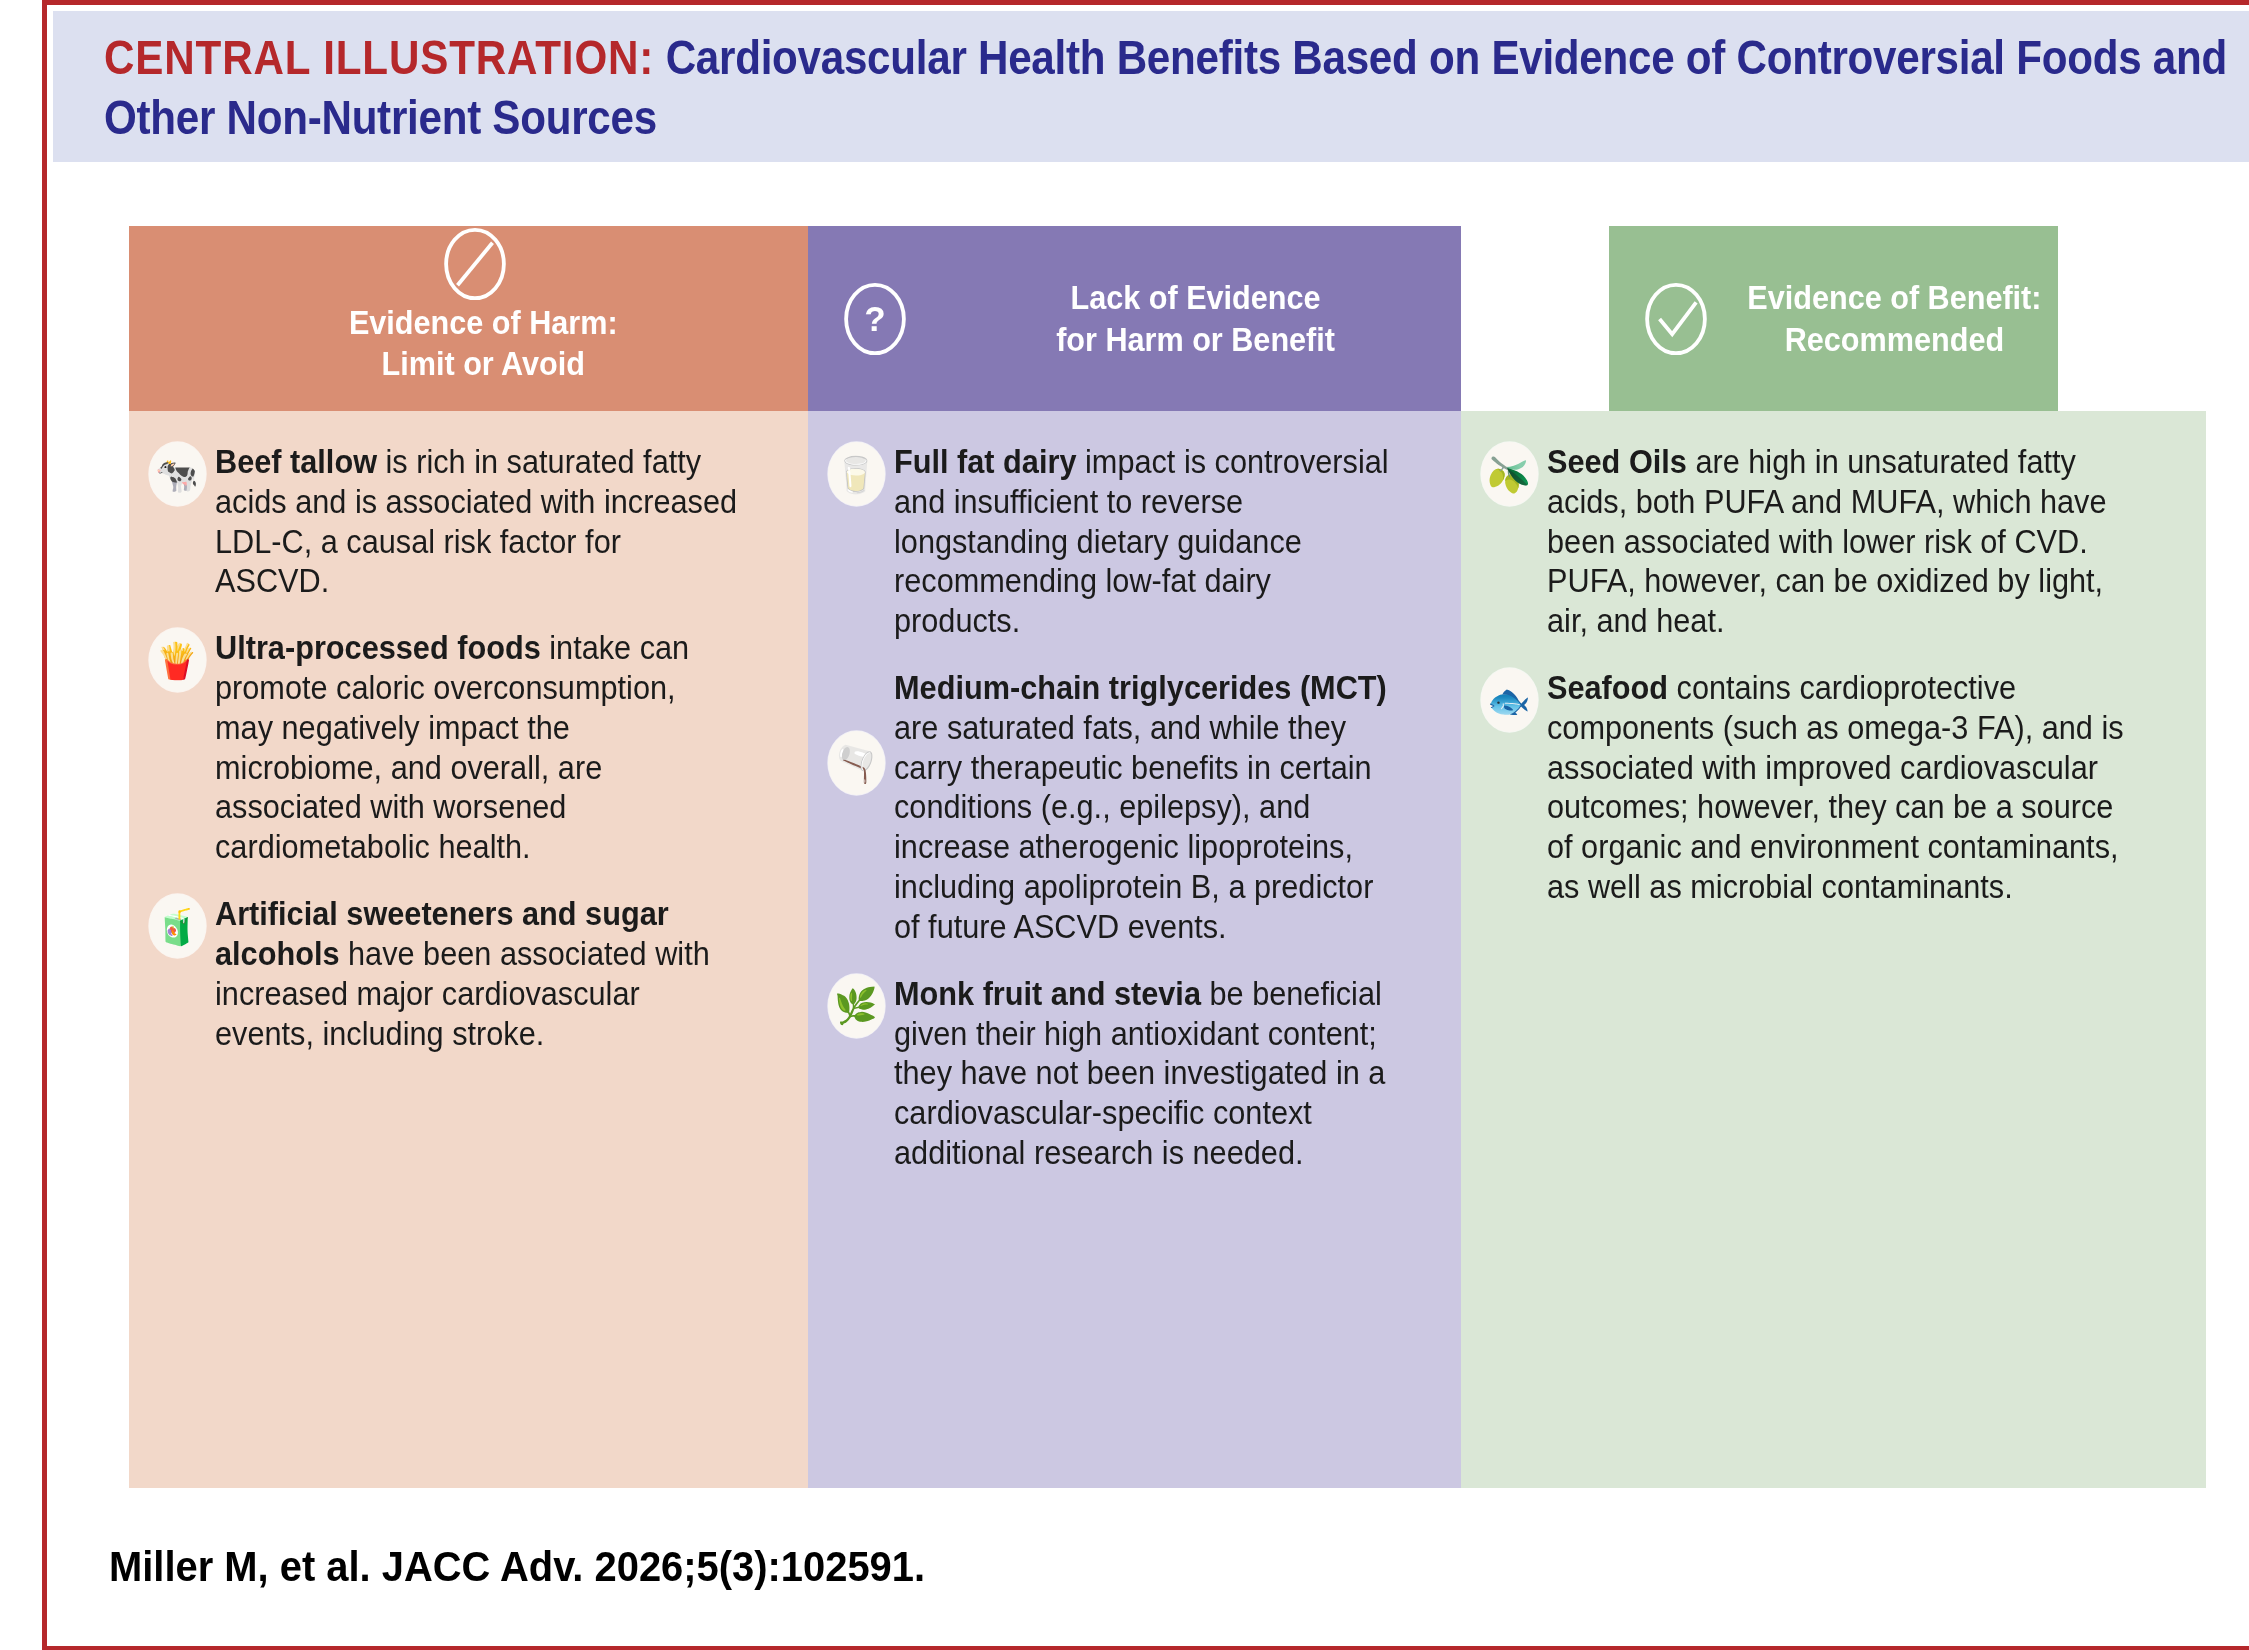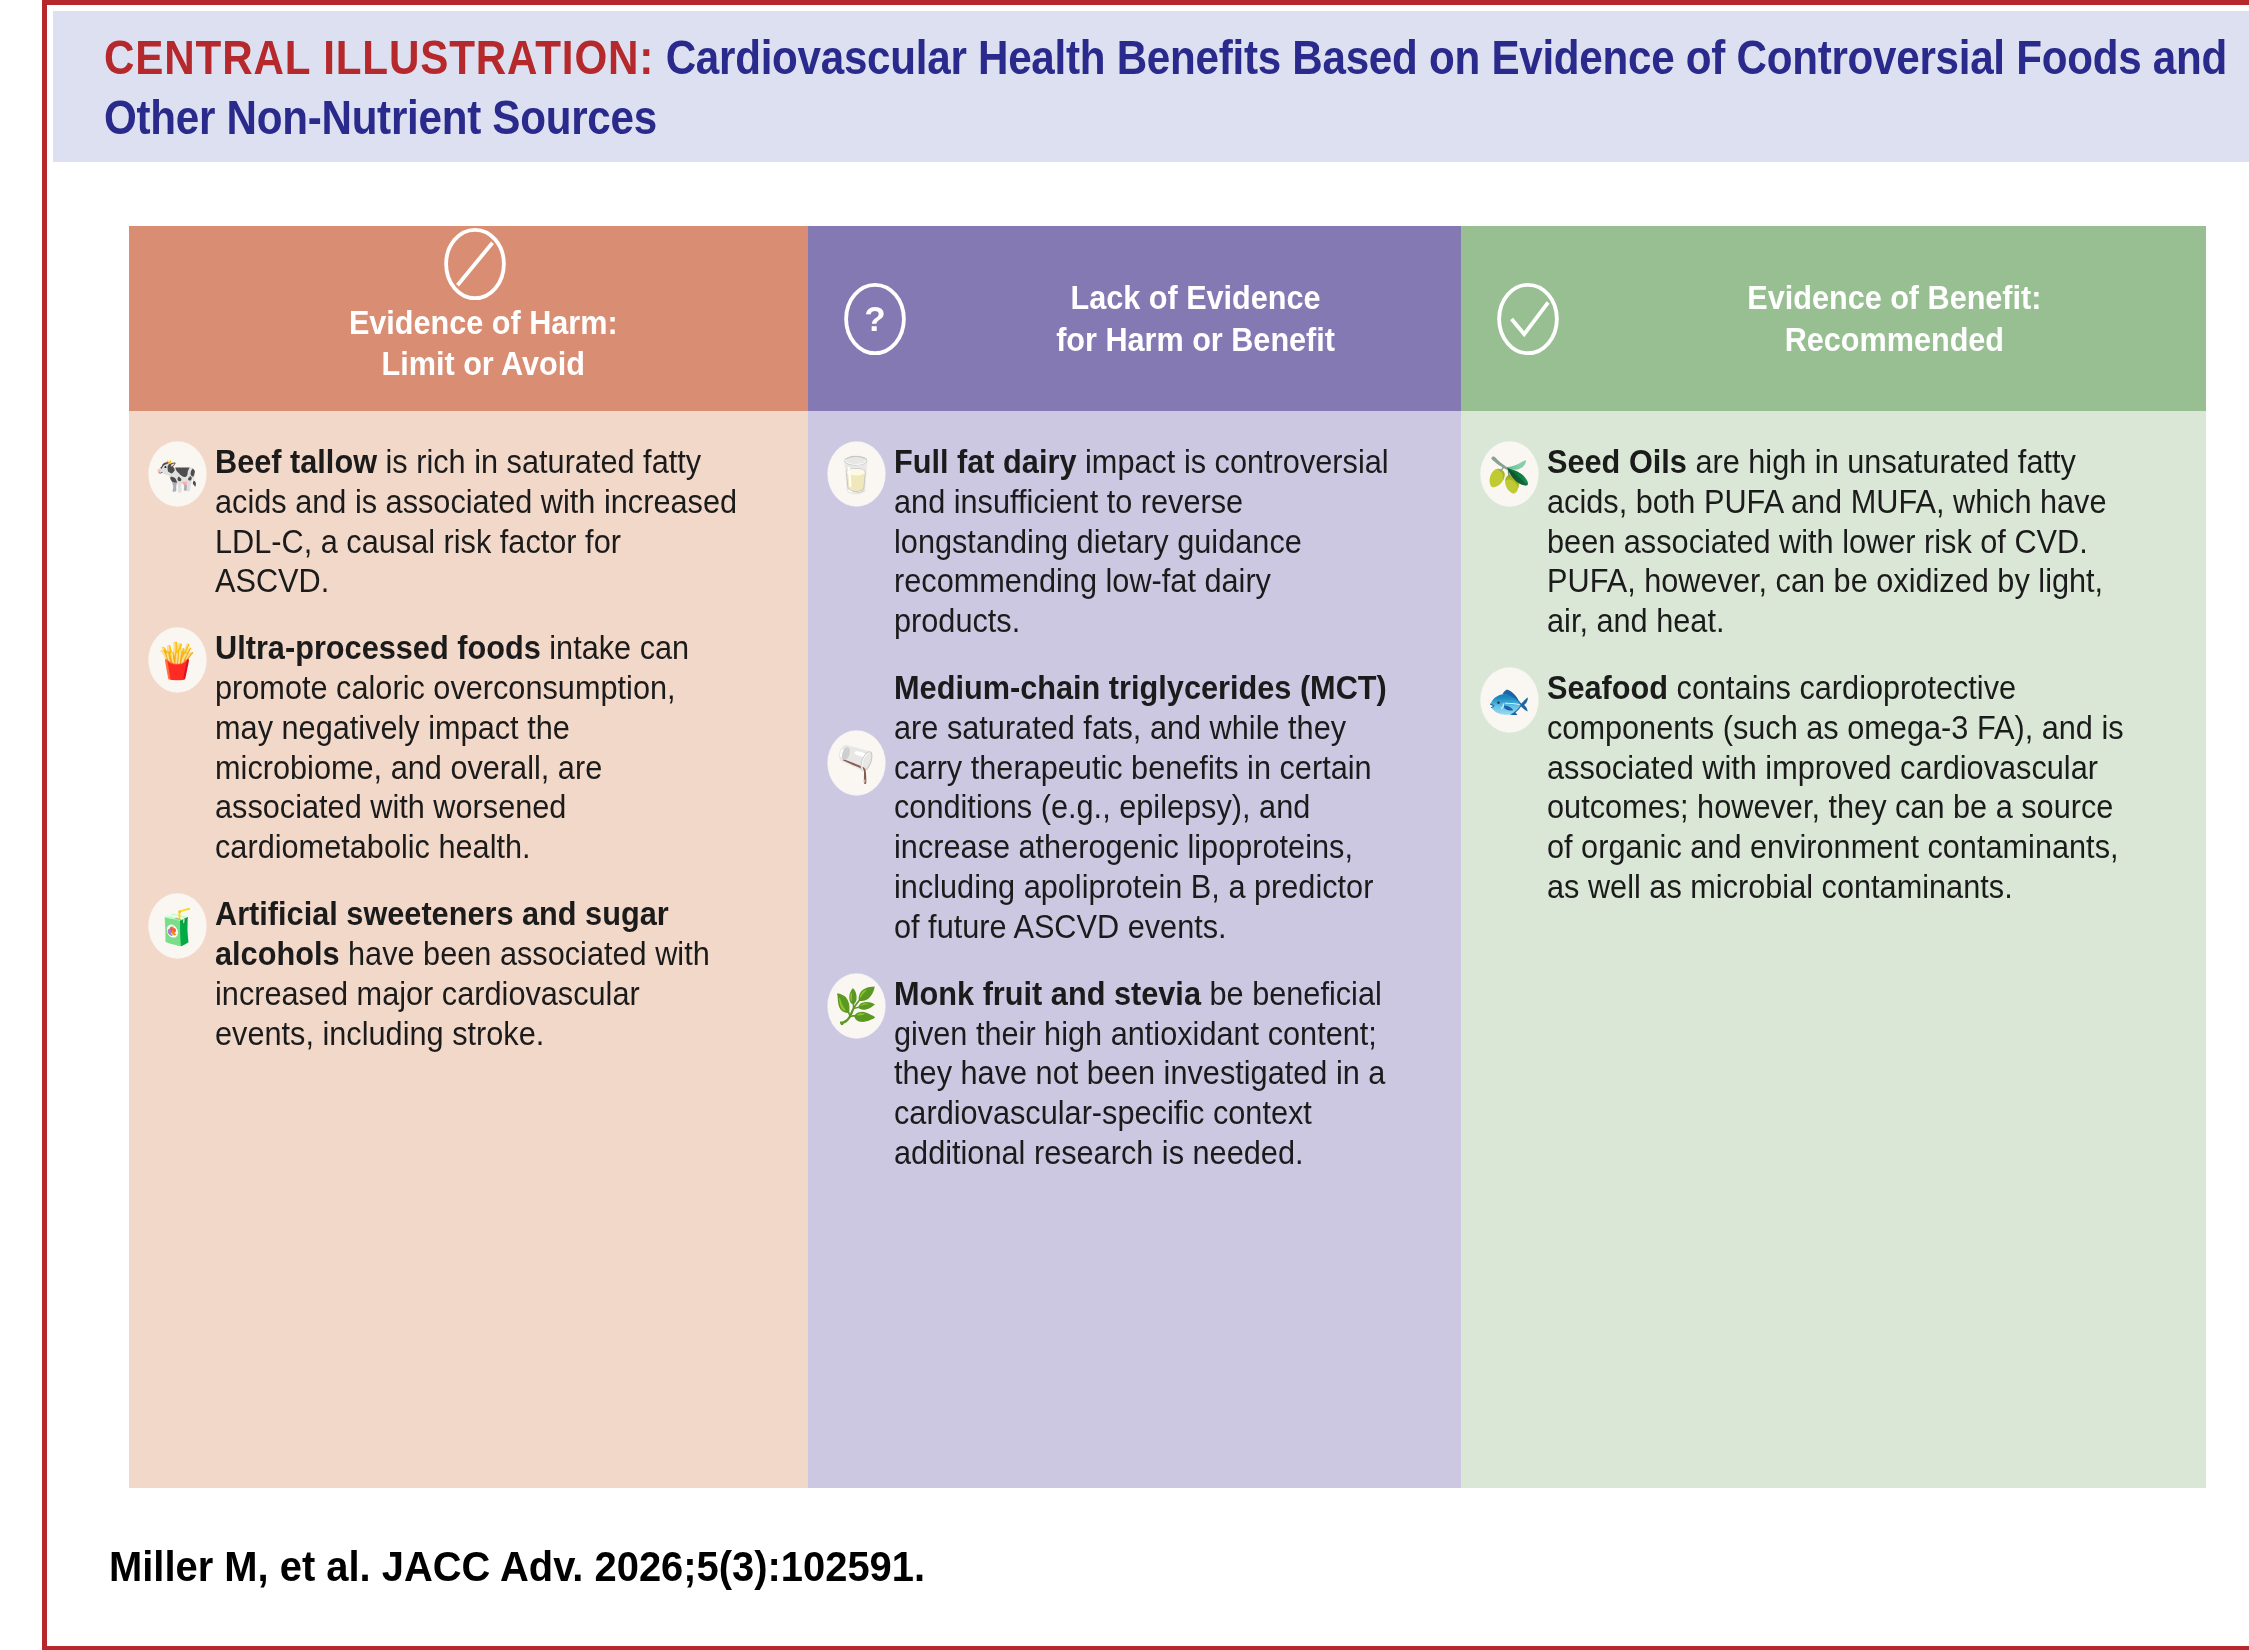--- a/index.html
+++ b/index.html
@@ -42,21 +42,21 @@
 
   
   .grid{
     position:absolute;left:82px;top:221px;
     width:2077px;height:1262px;
     display:flex;
   }
   .col{display:flex;flex-direction:column;height:100%;}
   .col-harm{width:704px;}
   .col-lack{width:677px;}
-  .col-benefit{width:772px;}
+  .col-benefit{width:772px;align-items:center;}
 
   .col-head{
     height:185px;
     display:flex;align-items:center;
     box-sizing:border-box;
   }
   .col-harm .col-head{background:#D98E73;padding-left:29px;flex-direction:column;}
   .col-lack .col-head{background:#8579B4;padding-left:29px;}
   .col-benefit .col-head{background:#98BF92;padding-left:29px;}
 

